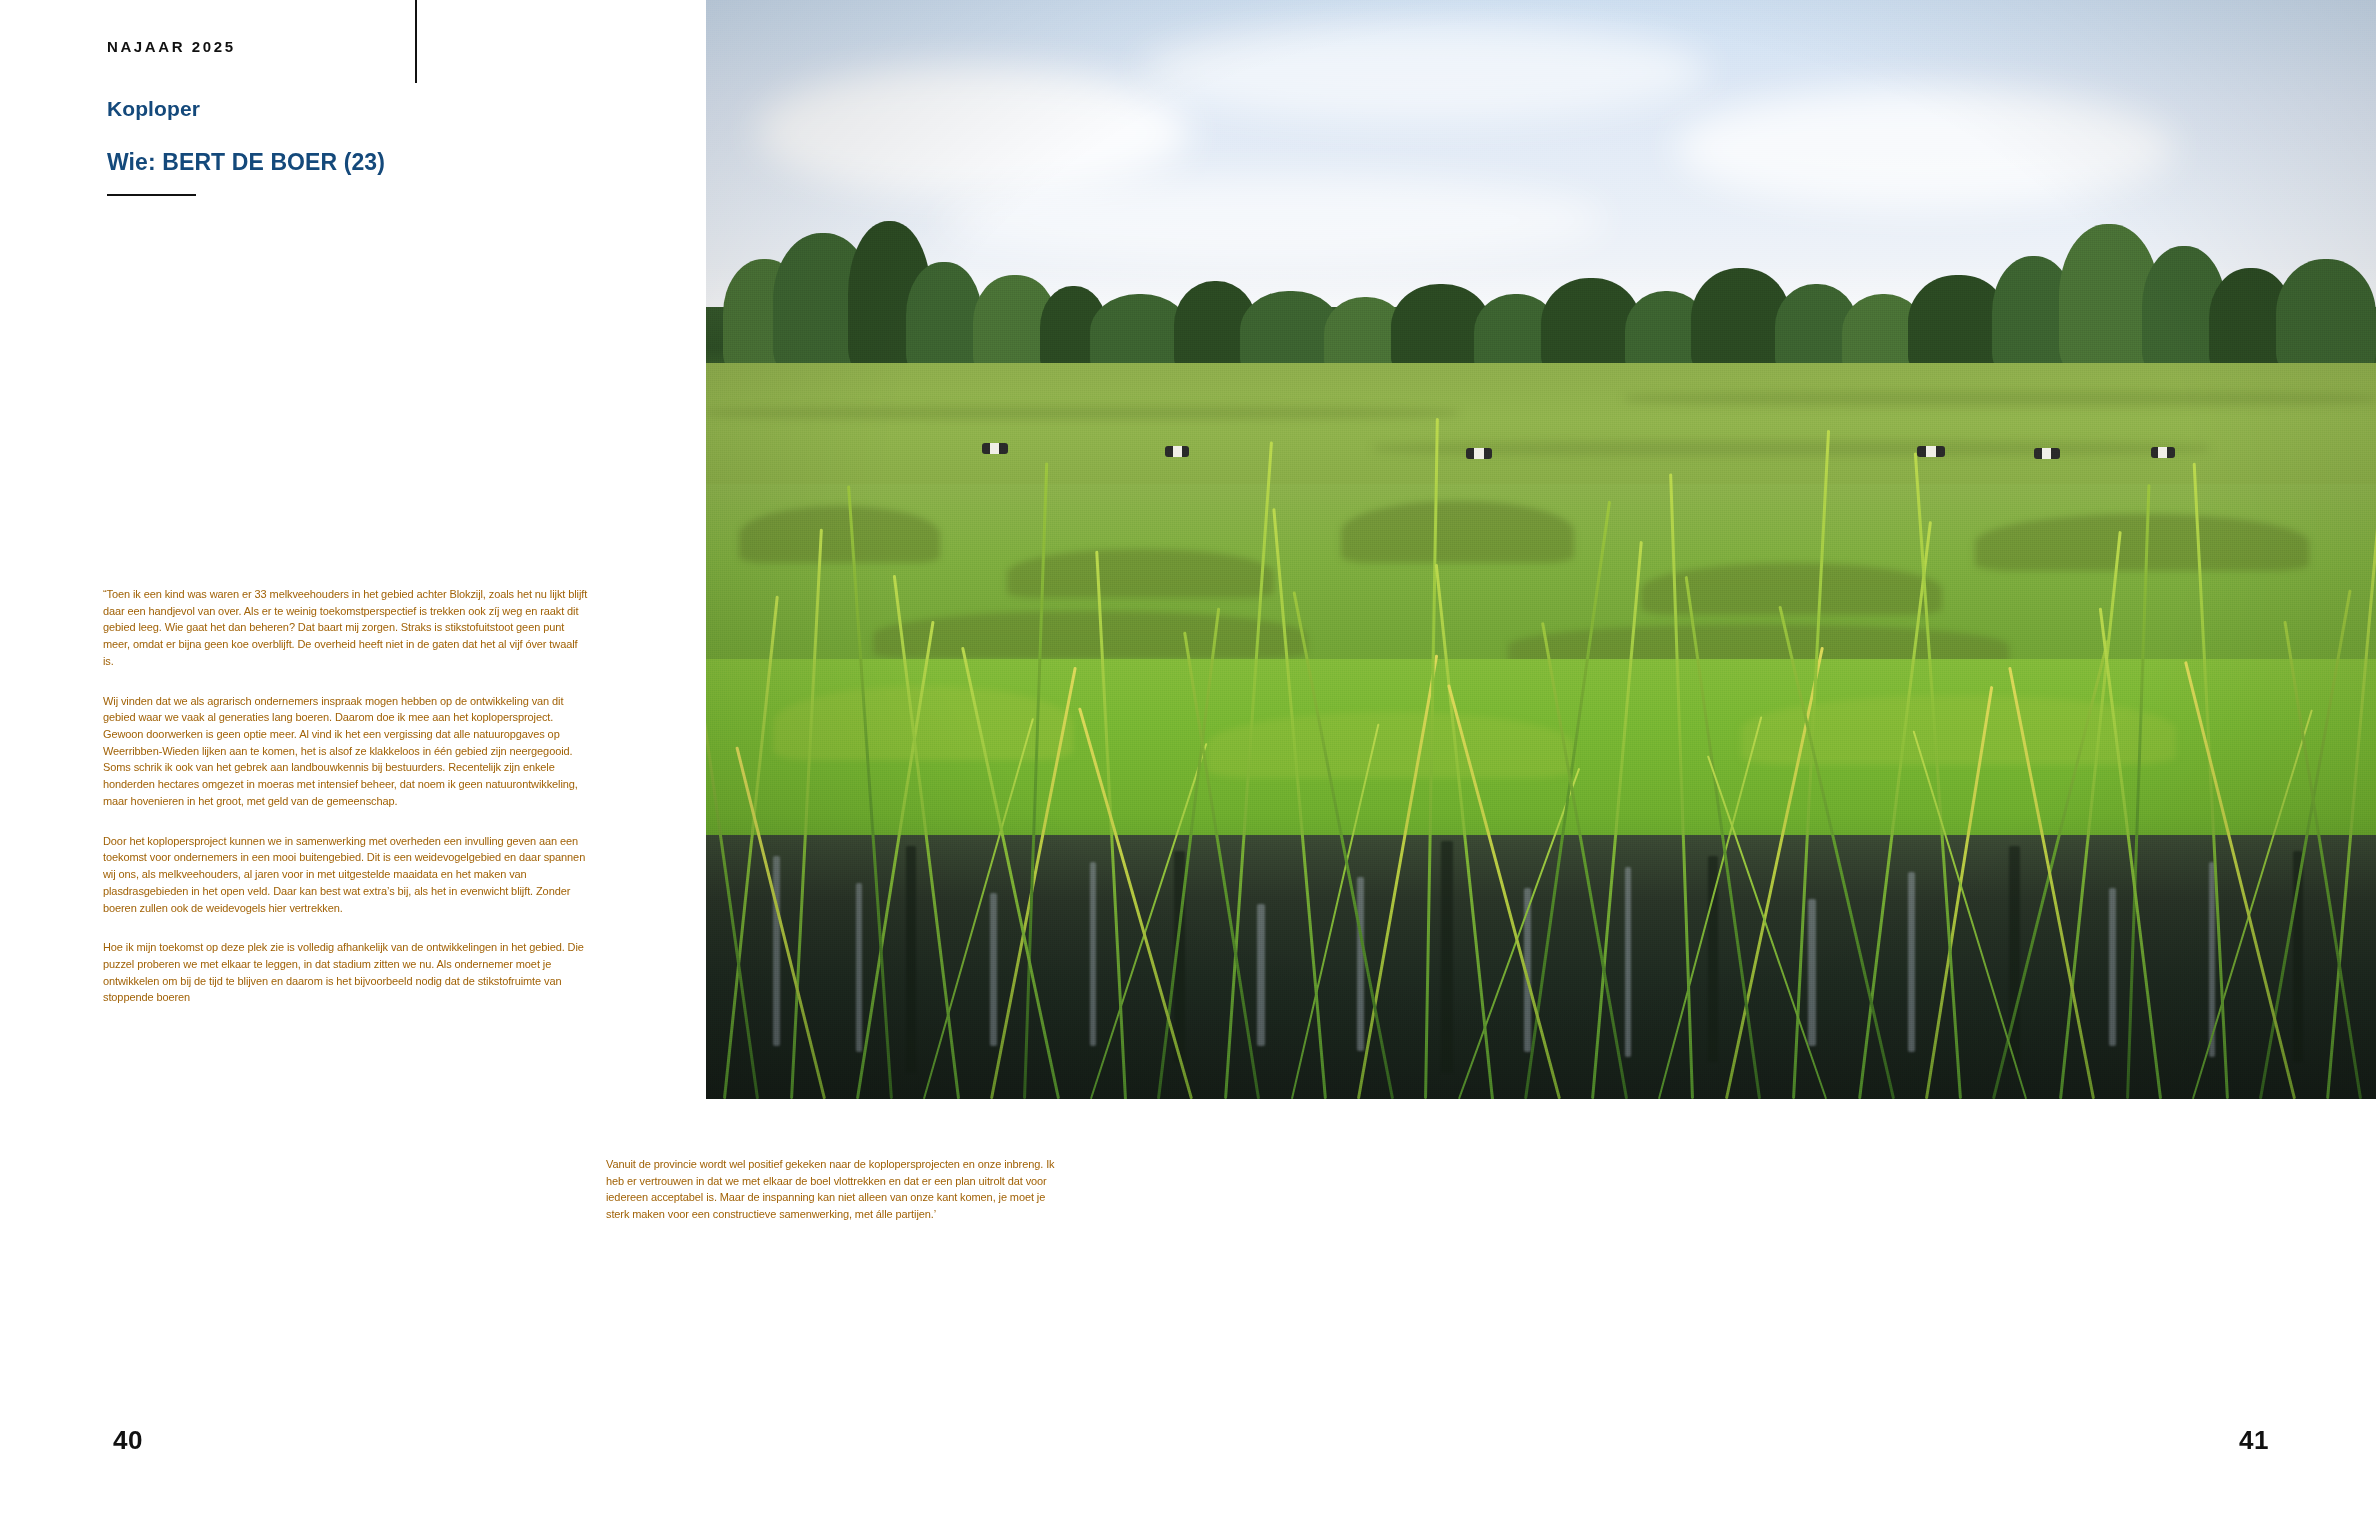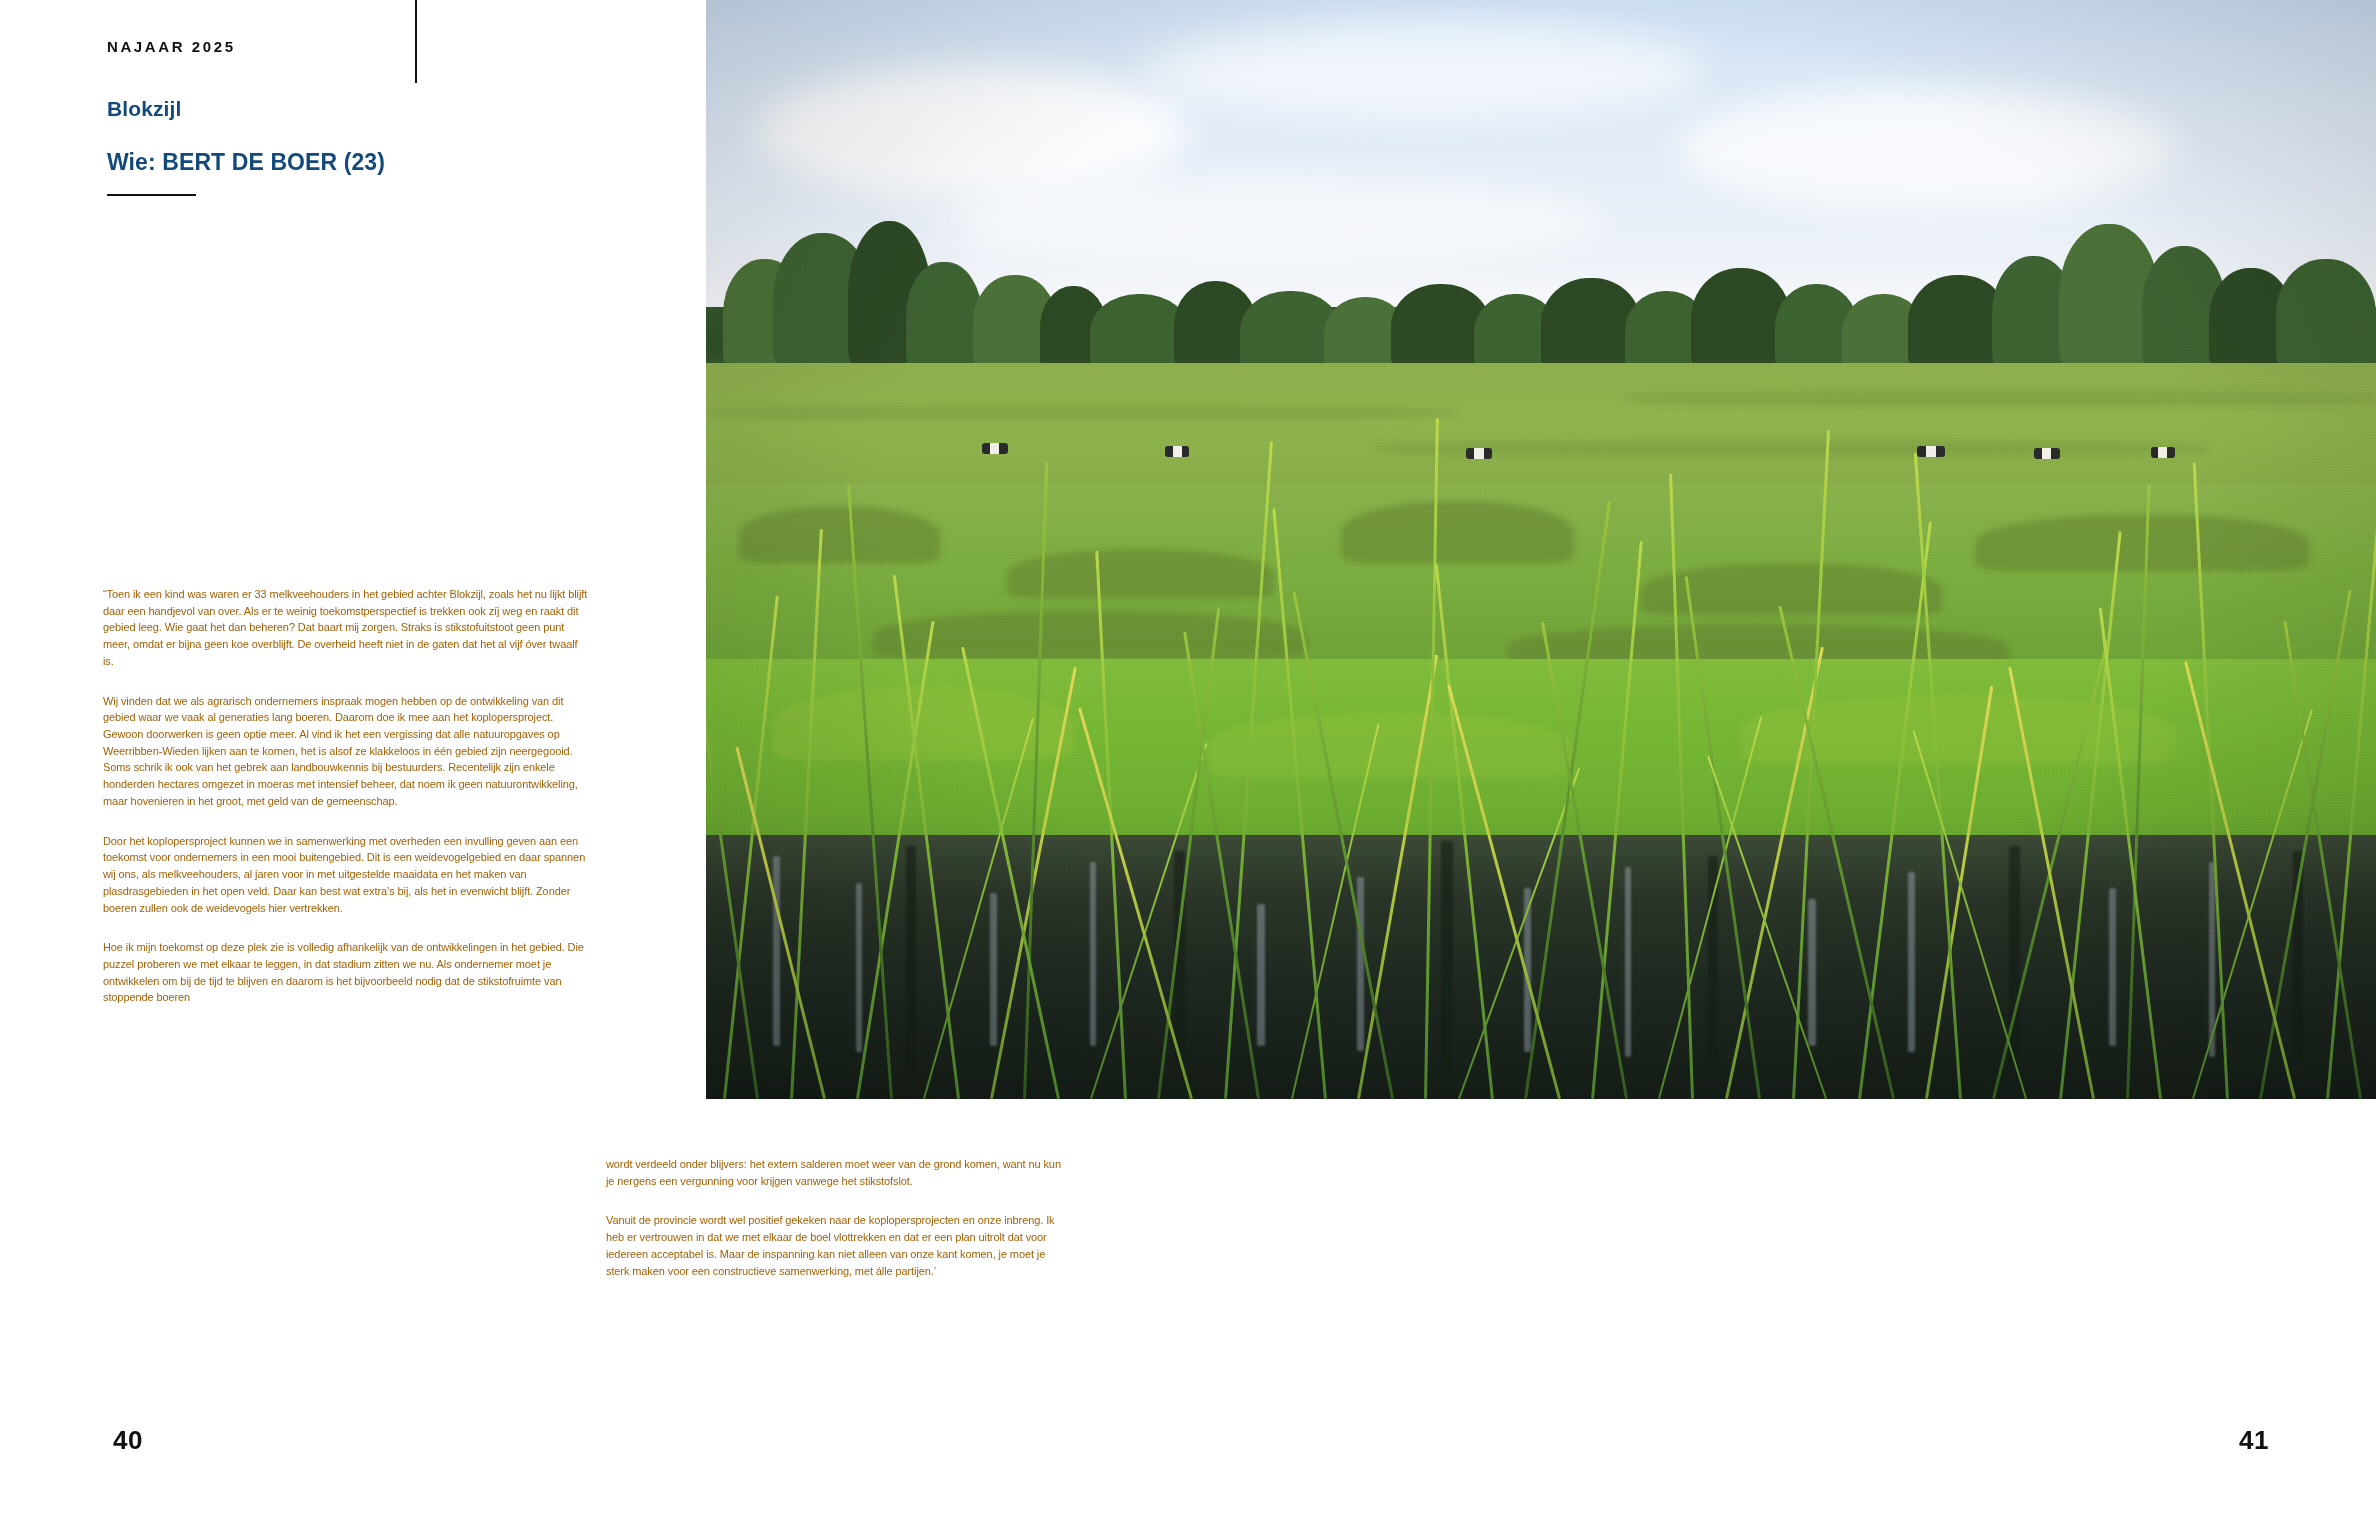--- a/index.html
+++ b/index.html
@@ -204,21 +204,21 @@
   }
 </style>
 </head>
 <body>
 
 <div class="spread">
 
   <div class="rule-left-head"></div>
   <div class="rh-left">NAJAAR 2025</div>
 
-  <div class="kicker">Blokzijl</div>
+  <div class="kicker">Koploper</div>
   <div class="who">Wie: BERT DE BOER (23)</div>
   <div class="meta-rule"></div>
 
 
   <div class="col col-1">
     <p>“Toen ik een kind was waren er 33 melkveehouders in het gebied achter Blokzijl, zoals het nu lijkt blijft daar een handjevol van over. Als er te weinig toekomstperspectief is trekken ook zíj weg en raakt dit gebied leeg. Wie gaat het dan beheren? Dat baart mij zorgen. Straks is stikstofuitstoot geen punt meer, omdat er bijna geen koe overblijft. De overheid heeft niet in de gaten dat het al vijf óver twaalf is.</p>
     <p>Wij vinden dat we als agrarisch ondernemers inspraak mogen hebben op de ontwikkeling van dit gebied waar we vaak al generaties lang boeren. Daarom doe ik mee aan het koplopersproject. Gewoon doorwerken is geen optie meer. Al vind ik het een vergissing dat alle natuuropgaves op Weerribben-Wieden lijken aan te komen, het is alsof ze klakkeloos in één gebied zijn neergegooid. Soms schrik ik ook van het gebrek aan landbouwkennis bij bestuurders. Recentelijk zijn enkele honderden hectares omgezet in moeras met intensief beheer, dat noem ik geen natuurontwikkeling, maar hovenieren in het groot, met geld van de gemeenschap.</p>
     <p>Door het koplopersproject kunnen we in samenwerking met overheden een invulling geven aan een toekomst voor ondernemers in een mooi buitengebied. Dit is een weidevogelgebied en daar spannen wij ons, als melkveehouders, al jaren voor in met uitgestelde maaidata en het maken van plasdrasgebieden in het open veld. Daar kan best wat extra’s bij, als het in evenwicht blijft. Zonder boeren zullen ook de weidevogels hier vertrekken.</p>
     <p>Hoe ik mijn toekomst op deze plek zie is volledig afhankelijk van de ontwikkelingen in het gebied. Die puzzel proberen we met elkaar te leggen, in dat stadium zitten we nu. Als ondernemer moet je ontwikkelen om bij de tijd te blijven en daarom is het bijvoorbeeld nodig dat de stikstofruimte van stoppende boeren</p>
   </div>
@@ -379,20 +379,19 @@
       <div class="blade y" style="left:95%; height:41%; transform:rotate(-14deg);"></div>
       <div class="blade" style="left:97%; height:54%; transform:rotate(5deg);"></div>
       <div class="blade d" style="left:99%; height:44%; transform:rotate(-9deg);"></div>
     </div>
 
     <div class="photo-grain"></div>
     <div class="photo-vig"></div>
   </div>
 
   <div class="col col-2">
-    <p>wordt verdeeld onder blijvers: het extern salderen moet weer van de grond komen, want nu kun je nergens een vergunning voor krijgen vanwege het stikstofslot.</p>
     <p>Vanuit de provincie wordt wel positief gekeken naar de koplopersprojecten en onze inbreng. Ik heb er vertrouwen in dat we met elkaar de boel vlottrekken en dat er een plan uitrolt dat voor iedereen acceptabel is. Maar de inspanning kan niet alleen van onze kant komen, je moet je sterk maken voor een constructieve samenwerking, met álle partijen.’</p>
   </div>
 
 
   <div class="folio folio-right">41</div>
 </div>
 
 
 </body></html>

